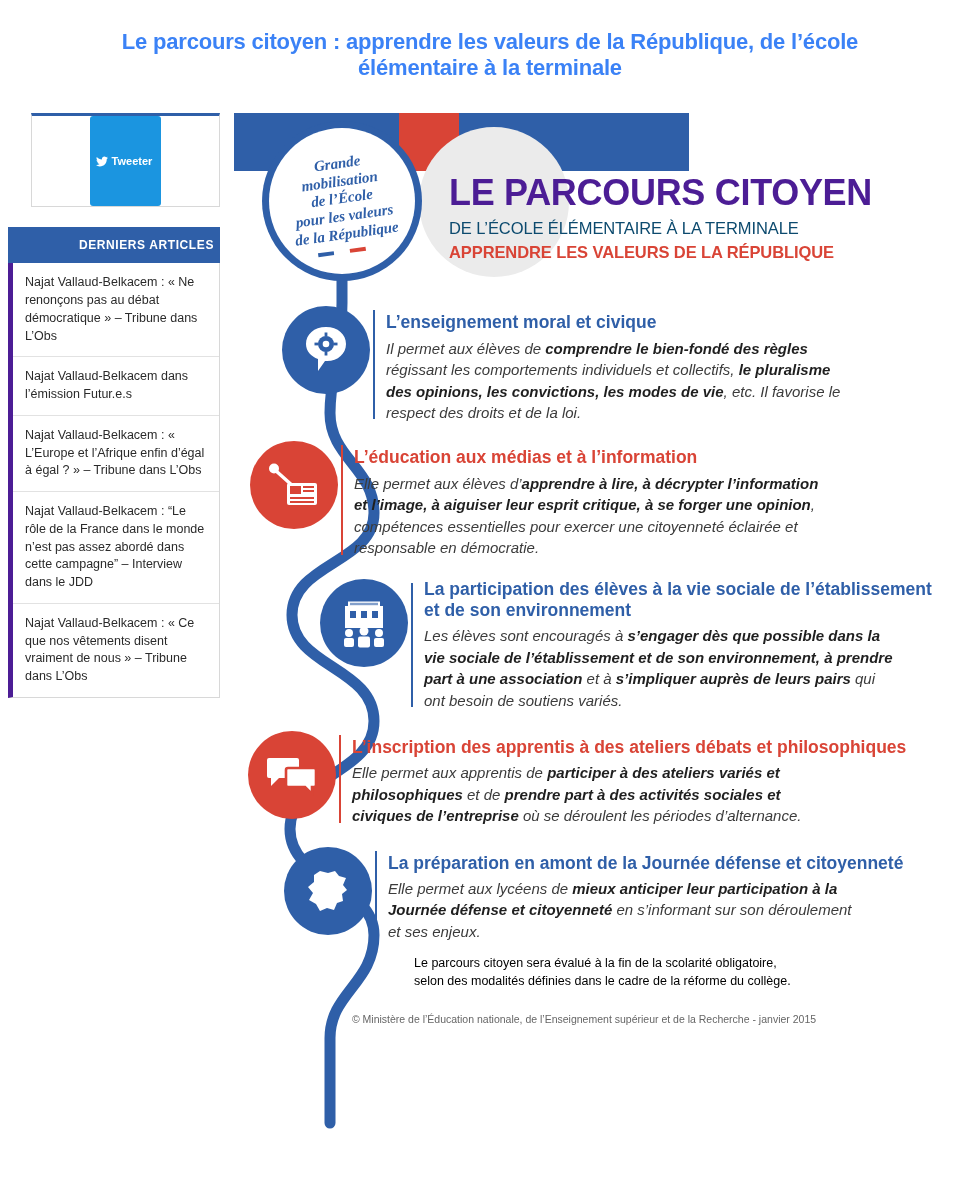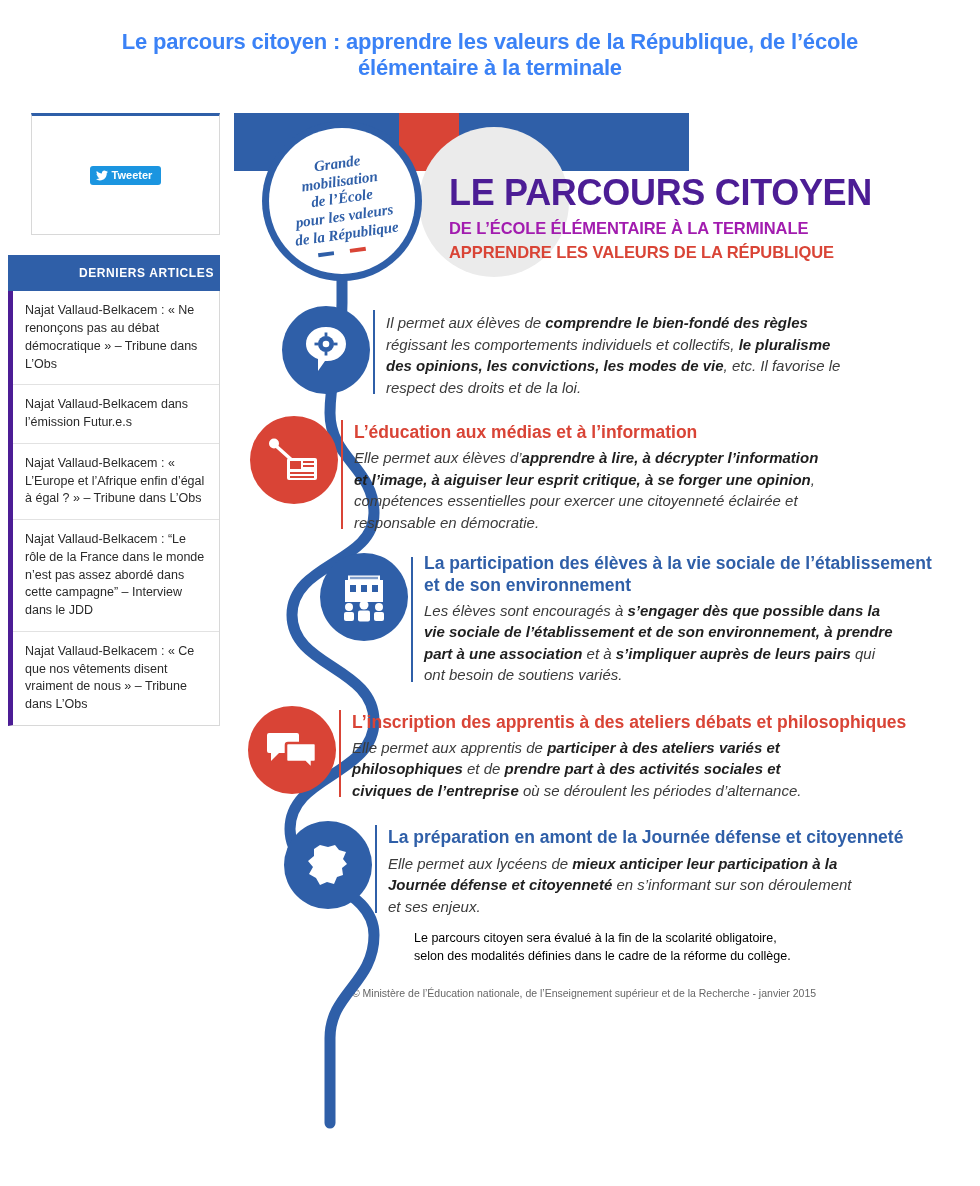--- a/index.html
+++ b/index.html
@@ -40,23 +40,22 @@
     position: relative;
     min-height: 1000px;
   }
 
   
   .tweet-box {
     border-top: 3px solid #2F5FA8;
     border-left: 1px solid #d8d8d8;
     border-right: 1px solid #d8d8d8;
     border-bottom: 1px solid #d8d8d8;
-    height: 122px;
-    display: flex;
-    align-items: center;
+    height: 94px;
+    display: flex;
     justify-content: center;
     background: #fff;
     margin-left: 23px;
   }
   .tweet-btn {
     background: #1b95e0;
     color: #fff;
     font-size: 11px;
     font-weight: bold;
     border-radius: 3px;
@@ -166,23 +165,23 @@
     width: 485px;
   }
   .head-main {
     color: #4c1d95;
     font-size: 36px;
     font-weight: bold;
     letter-spacing: -0.3px;
     line-height: 1;
   }
   .head-sub1 {
-    color: #a21caf;
+    color: #0c4a6e;
     font-size: 16.5px;
-    font-weight: bold;
+    font-weight: normal;
     margin-top: 8px;
     letter-spacing: -0.1px;
   }
   .head-sub2 {
     color: #D94436;
     font-size: 16.5px;
     font-weight: bold;
     margin-top: 5px;
     letter-spacing: -0.1px;
   }
@@ -364,20 +363,21 @@
               <rect x="21.6" y="26.5" width="2.8" height="4"></rect>
               <rect x="11.5" y="17.6" width="4" height="2.8"></rect>
               <rect x="30.5" y="17.6" width="4" height="2.8"></rect>
             </g>
           </svg>
         </div>
         <div class="sec-body pad1">
           <span class="brace blue">
               <i></i>
             </span>
+          <div class="sec-title blue">L’enseignement moral et civique</div>
           <div class="sec-text">Il permet aux élèves de <b>comprendre le bien-fondé des règles</b> régissant les comportements individuels et collectifs, <b>le pluralisme des opinions, les convictions, les modes de vie</b>, etc. Il favorise le respect des droits et de la loi.</div>
         </div>
       </div>
 
       <div class="section row2">
         <div class="bubble red">
           <svg width="52" height="48" viewBox="0 0 52 48" aria-hidden="true">
             <g stroke="#fff" stroke-width="3.4" fill="none" stroke-linecap="round">
               <line x1="7" y1="9" x2="26" y2="26"></line>
             </g>

